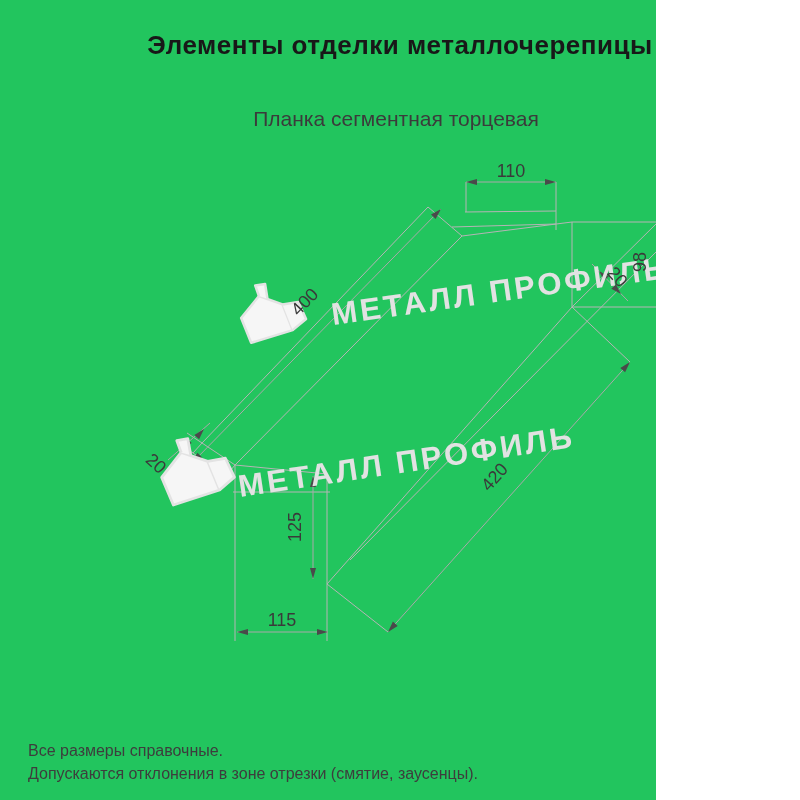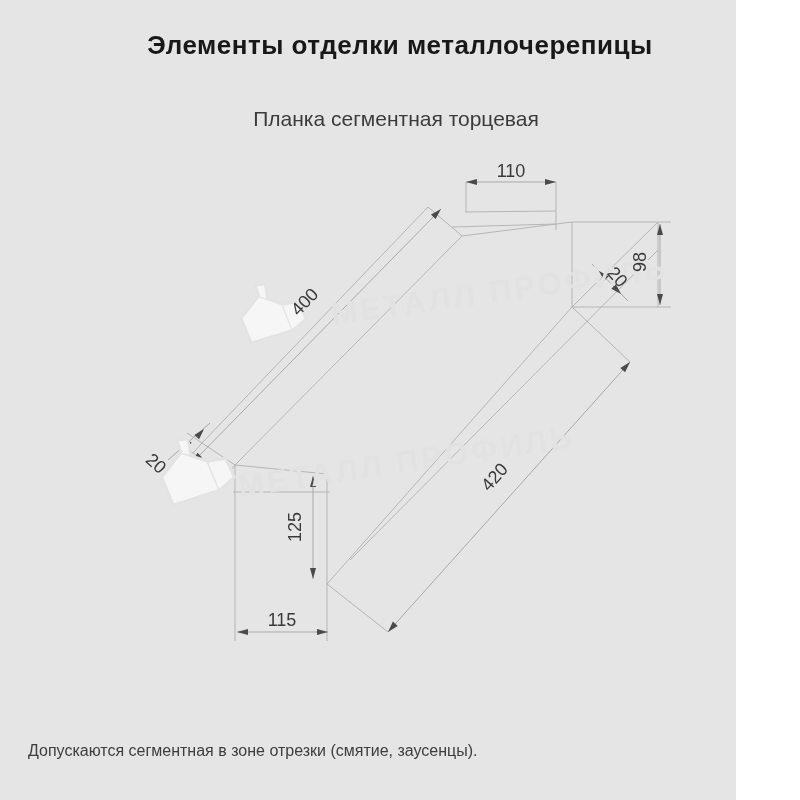--- a/index.html
+++ b/index.html
@@ -1,16 +1,16 @@
 <!DOCTYPE html>
 <html><head>
 <meta charset="utf-8">
 <style>
   html,body{margin:0;padding:0;background:#ffffff;}
-  #canvas{position:relative;width:736px;height:800px;background:#e5e5e5;overflow:hidden;
+  #canvas{position:relative;width:656px;height:800px;background:#22c55e;overflow:hidden;
           font-family:"Liberation Sans",sans-serif;}
   .page-title{position:absolute;top:30px;left:0;width:800px;text-align:center;
               font-size:26px;font-weight:700;color:#181818;letter-spacing:.5px;}
   .subtitle{position:absolute;top:106px;left:0;width:792px;text-align:center;
             font-size:21px;font-weight:400;color:#3b3b3b;line-height:26px;}
   .notes{position:absolute;left:28px;top:739px;font-size:16px;color:#3d3d3d;line-height:23px;}
   svg{position:absolute;left:0;top:0;}
   .pline{stroke:#b5b5b5;stroke-width:1;fill:none;}
   .dline{stroke:#a9a9a9;stroke-width:1;fill:none;}
   .arrow{fill:#4a4a4a;stroke:none;}
@@ -137,16 +137,17 @@
       <text class="dimtxt" x="309" y="306" text-anchor="middle" transform="rotate(-46 309 306)">400</text>
       <text class="dimtxt" x="499" y="481" text-anchor="middle" transform="rotate(-48 499 481)">420</text>
       <text class="dimtxt" x="152" y="468" text-anchor="middle" transform="rotate(42 152 468)">20</text>
       <text class="dimtxt" x="613" y="281" text-anchor="middle" transform="rotate(48 613 281)">20</text>
       <text class="dimtxt" x="301" y="527" text-anchor="middle" transform="rotate(-90 301 527)">125</text>
       <text class="dimtxt" x="282" y="626" text-anchor="middle">115</text>
     </g>
   </svg>
 
   <div class="notes">
-    <div>Допускаются сегментная в зоне отрезки (смятие, заусенцы).</div>
+    <div>Все размеры справочные.</div>
+    <div>Допускаются отклонения в зоне отрезки (смятие, заусенцы).</div>
   </div>
 
 </div>
 
 </body></html>

